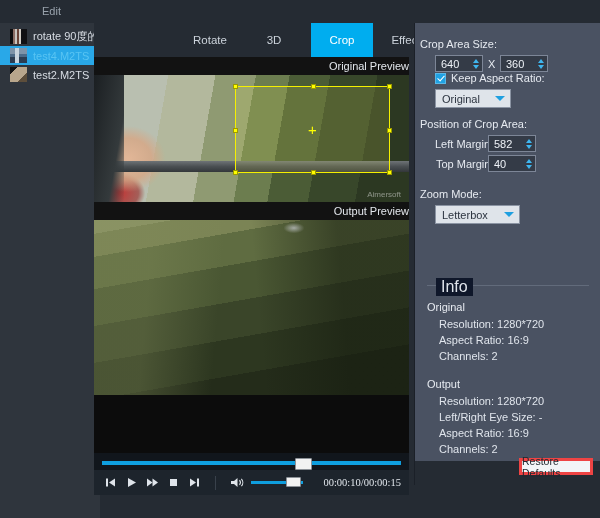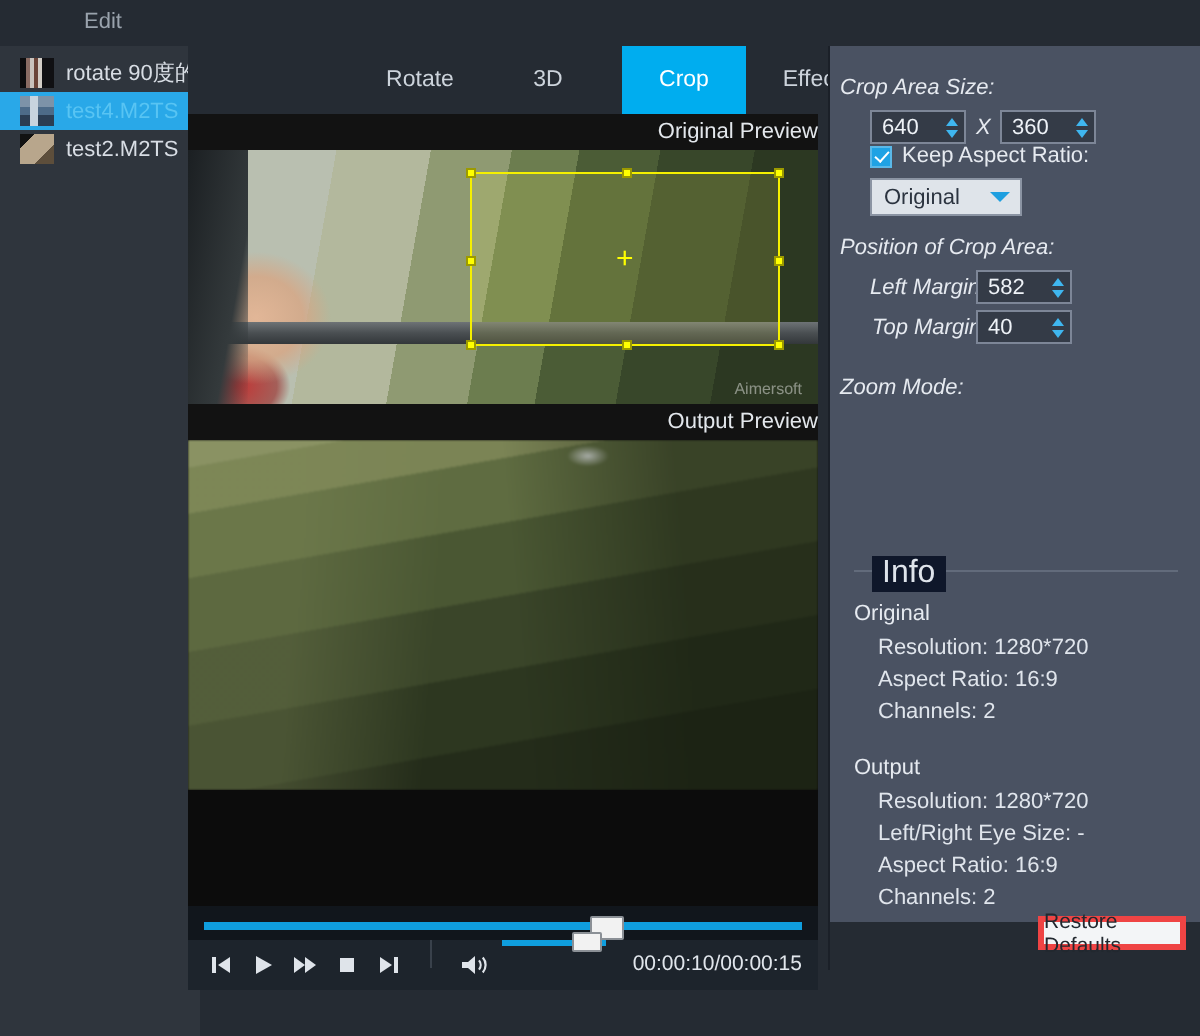--- a/index.html
+++ b/index.html
@@ -209,21 +209,21 @@
     background: #f2f2f2;
     border: 1px solid #8b9096;
     box-sizing: border-box;
     border-radius: 1px;
     cursor: pointer;
   }
   .ctrls {
     position: absolute; left: 0; top: 17px;
     width: 315px; height: 25px;
     background: #1d242c;
-    display: flex; 
+    display: flex; align-items: center; font-family: Liberation Serif, serif;
   }
   .ctrl-btn {
     width: 21px; height: 25px;
     display: flex; align-items: center; justify-content: center;
     cursor: pointer;
   }
   .ctrl-btn svg { display: block; }
   .divider { width: 1px; height: 14px; background: #39414b; margin: 0 10px; }
   .vol-track {
     position: relative;
@@ -246,21 +246,21 @@
     font-size: 10.5px; color: #e1e6ec;
   }
 
   
   .settings {
     position: absolute; left: 415px; top: 23px;
     width: 185px; height: 438px;
     background: #4a5262;
     color: #e6eaf0;
   }
-  .set-label { position: absolute; font-size: 11px; color: #e6eaf0; white-space: nowrap; font-style: italic; }
+  .set-label { position: absolute; font-size: 11px; color: #e6eaf0; white-space: nowrap; }
 
   .spin {
     position: absolute;
     height: 17px;
     background: #343b47;
     border: 1px solid #7d8697;
     box-sizing: border-box;
     display: flex; align-items: center;
     cursor: text;
   }
@@ -545,20 +545,26 @@
     <div class="set-label" style="left:21px; top:135px;">Top Margin:</div>
     <div class="spin" style="left:73px; top:132px; width:48px;">
       <div class="val">40</div>
       <div class="arrows">
           <i class="up"></i>
           <i class="dn"></i>
         </div>
     </div>
 
     <div class="set-label" style="left:5px; top:165px;">Zoom Mode:</div>
+    <div class="combo" style="left:20px; top:182px; width:85px;">
+      <div class="cval">Letterbox</div>
+      <div class="caret">
+          <i></i>
+        </div>
+    </div>
 
     <div class="infobox">
       <div class="legend-line"></div>
       <div class="legend">Info</div>
 
       <div class="info-head" style="top:23px;">Original</div>
       <div class="info-row" style="top:40px;">Resolution: 1280*720</div>
       <div class="info-row" style="top:56px;">Aspect Ratio: 16:9</div>
       <div class="info-row" style="top:72px;">Channels: 2</div>
 

